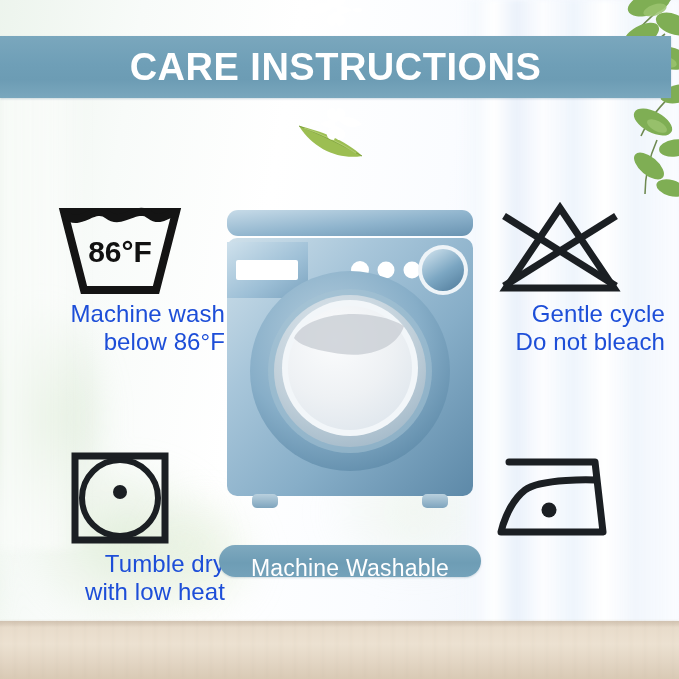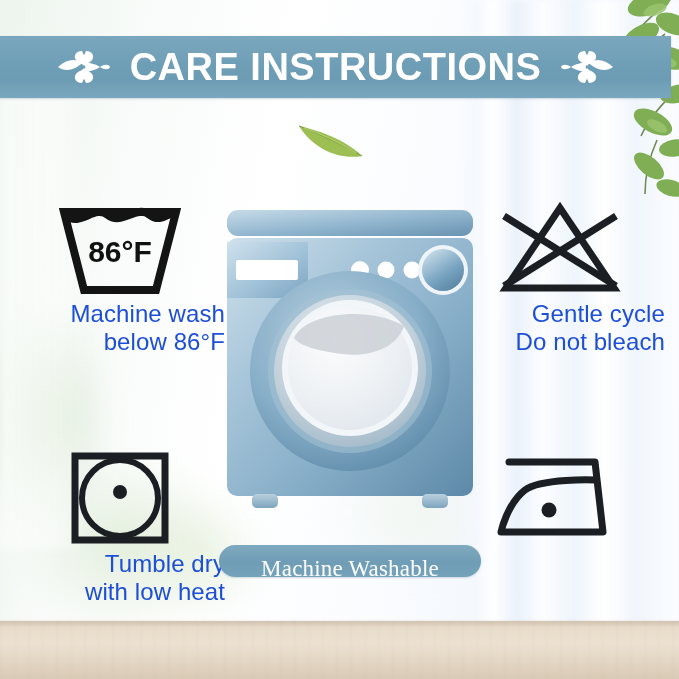--- a/index.html
+++ b/index.html
@@ -149,20 +149,21 @@
     left: 0;
     right: 8px;
     top: 36px;
     height: 62px;
     background: linear-gradient(180deg, #7aa7bd 0%, #6f9fb7 45%, #6c9cb4 70%, #7aa7bd 100%);
     box-shadow: 0 1px 2px rgba(120,150,170,0.35);
     display: flex;
     align-items: center;
     justify-content: center;
     gap: 18px;
+    flex-direction: column;
   }
   .banner-title {
     color: #ffffff;
     font-size: 38px;
     font-weight: bold;
     letter-spacing: 0.5px;
     line-height: 1;
     white-space: nowrap;
     font-family: "Liberation Sans", sans-serif;
   }
@@ -214,21 +215,21 @@
     background: linear-gradient(180deg, #7fa9bf 0%, #6e9db5 55%, #74a2ba 100%);
     display: flex;
     align-items: center;
     justify-content: center;
     box-shadow: 0 1px 2px rgba(110,140,160,0.3);
   }
   .badge-text {
     color: #ffffff;
     font-size: 23px;
     line-height: 1;
-    font-family: Liberation Serif, serif;
+    font-family: Liberation Sans, sans-serif;
     letter-spacing: 0.2px;
     margin-top: 14px;
   }
 </style>
 </head>
 <body>
 
 <div id="stage">
 
   <div class="bg-base"></div>

